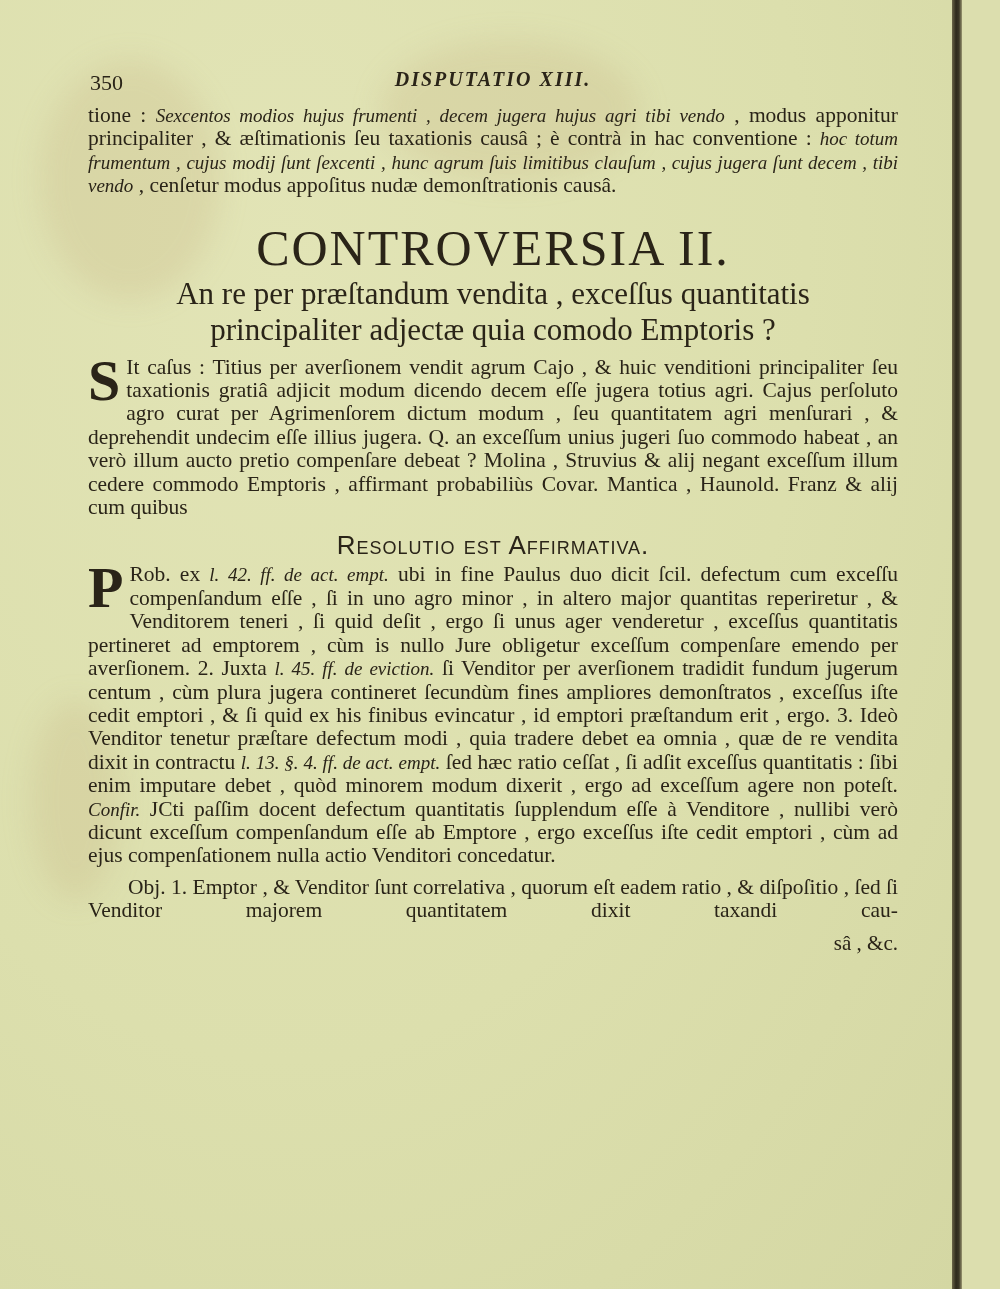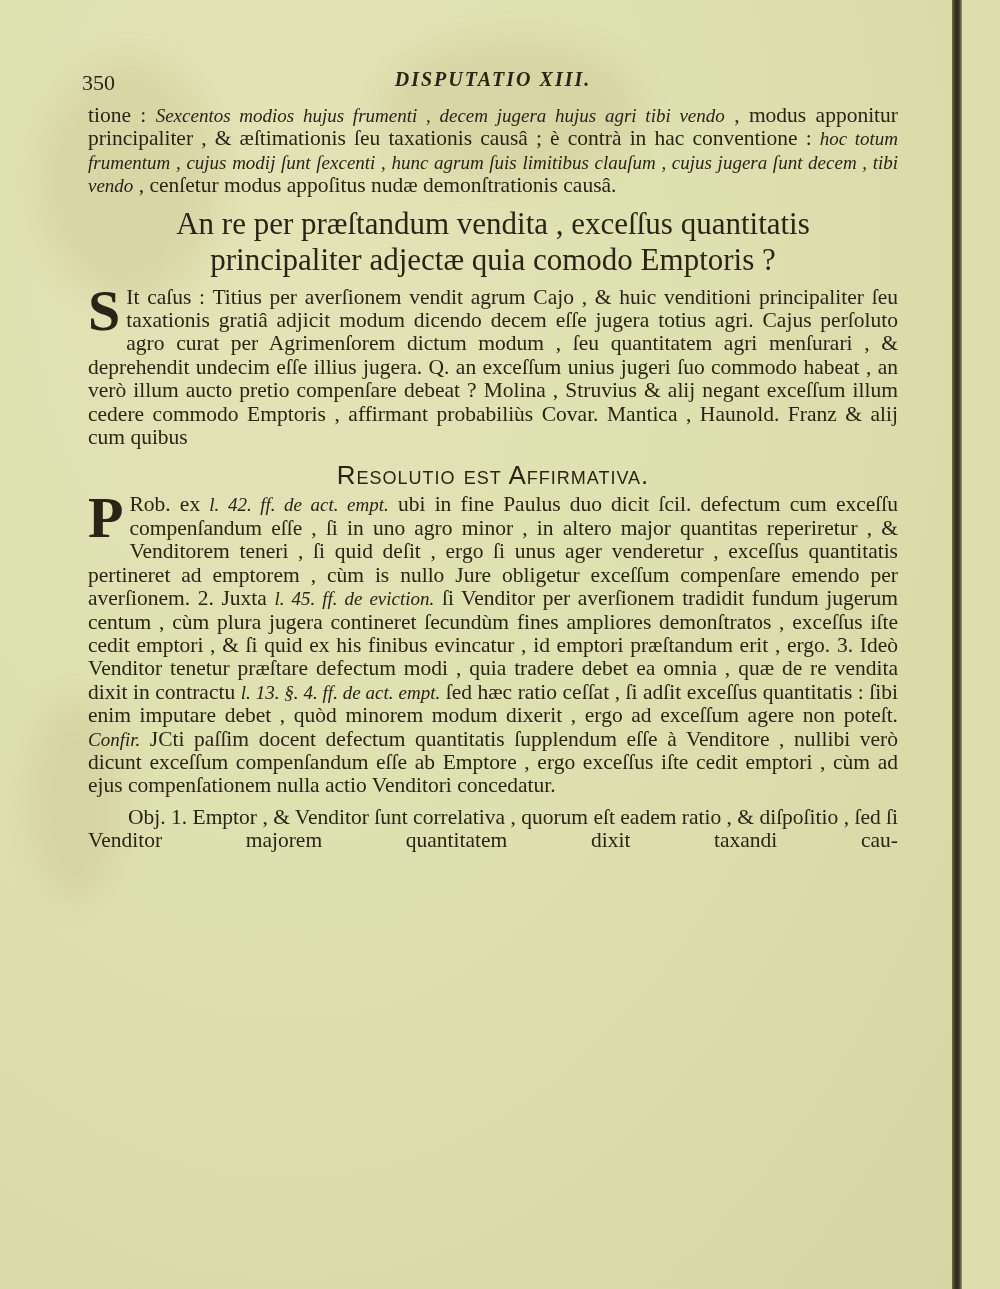--- a/index.html
+++ b/index.html
@@ -22,21 +22,21 @@
     position: absolute; left: 952px; top: 0; width: 10px; height: 1289px;
     background: linear-gradient(to right, #6b6648 0%, #2e2a1c 40%, #3b3726 70%, #9a9670 100%);
   }
   .next-page {
     position: absolute; left: 962px; top: 0; width: 38px; height: 1289px;
     background: #dcdeae;
   }
   .content { position: absolute; left: 80px; top: 62px; width: 826px; }
   .running-head { position: relative; height: 34px; }
   .page-number {
-    position: absolute; left: 2px; top: 8px;
+    position: absolute; left: 10px; top: 8px;
     font-family: "Liberation Serif", serif; font-size: 22px;
   }
   .running-title {
     position: absolute; left: 0; right: 0; top: 6px; text-align: center;
     font-family: Liberation Serif, serif; font-style: italic; font-weight: bold;
     font-size: 20px; letter-spacing: 2px;
   }
   p { margin: 8px; }
   .body-text {
     font-family: "Liberation Serif", serif; font-size: 21.5px; line-height: 23.4px;
@@ -82,23 +82,25 @@
 <div class="next-page"></div>
 
 <div class="content">
   <div class="running-head">
     <span class="page-number">350</span>
     <span class="running-title">DISPUTATIO XIII.</span>
   </div>
 
   <p class="body-text last" id="intro"><span>tione : </span><span class="it">Sexcentos modios hujus frumenti , decem jugera hujus agri tibi vendo</span><span> , modus apponitur principaliter , &amp; æſtimationis ſeu taxationis causâ ; è contrà in hac conventione : </span><span class="it">hoc totum frumentum , cujus modij ſunt ſexcenti , hunc agrum ſuis limitibus clauſum , cujus jugera ſunt decem , tibi vendo</span><span> , cenſetur modus appoſitus nudæ demonſtrationis causâ.</span></p>
 
+  <div class="heading">CONTROVERSIA II.</div>
   <div class="subheading">An re per præſtandum vendita , exceſſus quantitatis</div>
   <div class="subheading">principaliter adjectæ quia comodo Emptoris ?</div>
 
   <p class="body-text last para"><span class="dropcap">S</span><span>It caſus : Titius per averſionem vendit agrum Cajo , &amp; huic venditioni principaliter ſeu taxationis gratiâ adjicit modum dicendo decem eſſe jugera totius agri. Cajus perſoluto agro curat per Agrimenſorem dictum modum , ſeu quantitatem agri menſurari , &amp; deprehendit undecim eſſe illius jugera. Q. an exceſſum unius jugeri ſuo commodo habeat , an verò illum aucto pretio compenſare debeat ? Molina , Struvius &amp; alij negant exceſſum illum cedere commodo Emptoris , affirmant probabiliùs Covar. Mantica , Haunold. Franz &amp; alij cum quibus</span></p>
 
   <div class="section-head"><span class="sc">Resolutio est Affirmativa.</span></div>
 
   <p class="body-text last para2" id="probatio"><span class="dropcap">P</span><span>Rob. ex </span><span class="it">l. 42. ff. de act. empt.</span><span> ubi in fine Paulus duo dicit ſcil. defectum cum exceſſu compenſandum eſſe , ſi in uno agro minor , in altero major quantitas reperiretur , &amp; Venditorem teneri , ſi quid deſit , ergo ſi unus ager venderetur , exceſſus quantitatis pertineret ad emptorem , cùm is nullo Jure obligetur exceſſum compenſare emendo per averſionem. 2. Juxta </span><span class="it">l. 45. ff. de eviction.</span><span> ſi Venditor per averſionem tradidit fundum jugerum centum , cùm plura jugera contineret ſecundùm fines ampliores demonſtratos , exceſſus iſte cedit emptori , &amp; ſi quid ex his finibus evincatur , id emptori præſtandum erit , ergo.   3. Ideò Venditor tenetur præſtare defectum modi , quia tradere debet ea omnia , quæ de re vendita dixit in contractu </span><span class="it">l. 13. §. 4. ff. de act. empt.</span><span> ſed hæc ratio ceſſat , ſi adſit exceſſus quantitatis : ſibi enim imputare debet , quòd minorem modum dixerit , ergo ad exceſſum agere non poteſt.   </span><span class="it">Confir.</span><span> JCti paſſim docent defectum quantitatis ſupplendum eſſe à Venditore , nullibi verò dicunt exceſſum compenſandum eſſe ab Emptore , ergo exceſſus iſte cedit emptori , cùm ad ejus compenſationem nulla actio Venditori concedatur.</span></p>
 
   <p class="body-text indent">Obj. 1. Emptor , &amp; Venditor ſunt correlativa , quorum eſt eadem ratio , &amp; diſpoſitio , ſed ſi Venditor majorem quantitatem dixit taxandi cau-</p>
+  <div class="catchword">sâ , &amp;c.</div>
 </div>
 
 </body></html>

